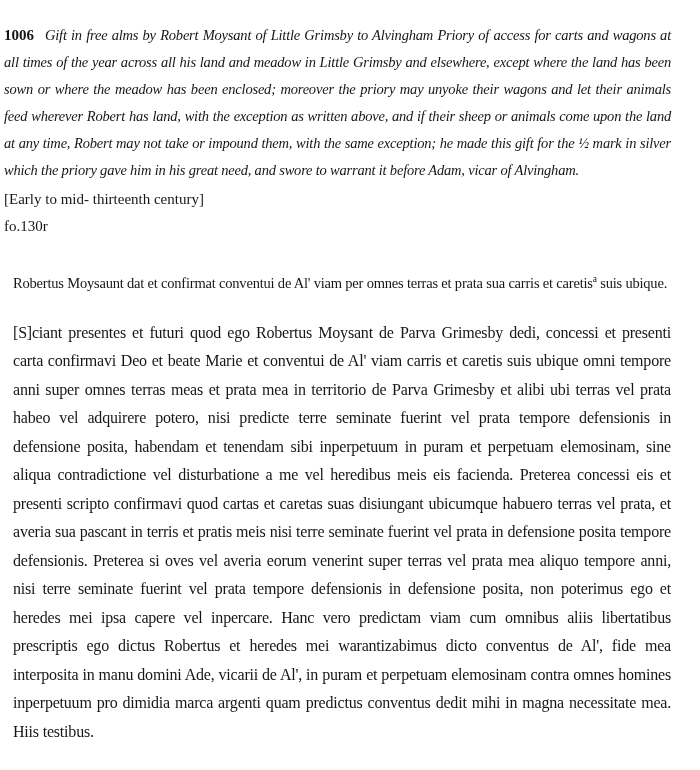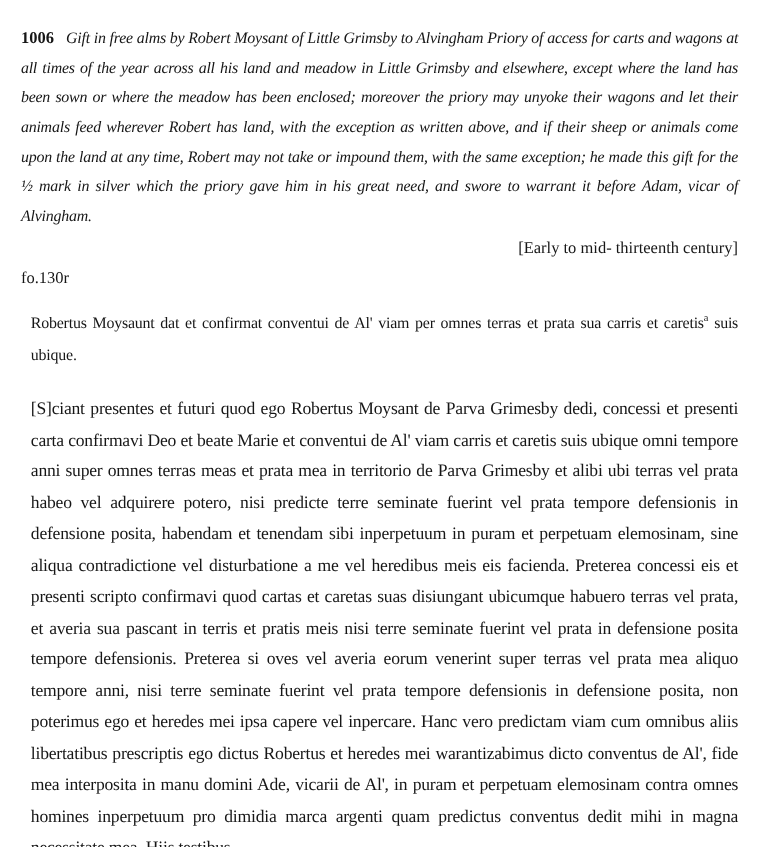--- a/index.html
+++ b/index.html
@@ -11,50 +11,50 @@
     background: #ffffff;
   }
   body {
     font-family: "Liberation Serif", serif;
     color: #161616;
   }
   .page {
     box-sizing: border-box;
     width: 684px;
     height: 770px;
-    padding: 22px 13px 0 19px;
+    padding: 22px 13px 0 4px;
   }
   .summary {
     margin: 0;
     text-align: justify;
     font-style: italic;
     font-size: 14.5px;
     line-height: 27px;
     letter-spacing: -0.2px;
   }
   .entry-number {
     font-style: normal;
     font-weight: bold;
     font-size: 15px;
     letter-spacing: 0;
     padding-right: 11px;
   }
   .date-line {
     margin: 3px 0 0 0;
-    text-align: right;
+    text-align: left;
     font-size: 15px;
     line-height: 24px;
   }
   .folio {
     margin: 4px 0 0 0;
     font-size: 15px;
     line-height: 22px;
   }
   .rubric {
-    margin: 16px 0 0 0;
+    margin: 32px 0 0 0;
     padding-left: 9px;
     text-align: justify;
     font-size: 14.5px;
     line-height: 28.5px;
     letter-spacing: -0.2px;
   }
   .rubric sup {
     font-size: 9.5px;
     line-height: 0;
   }

